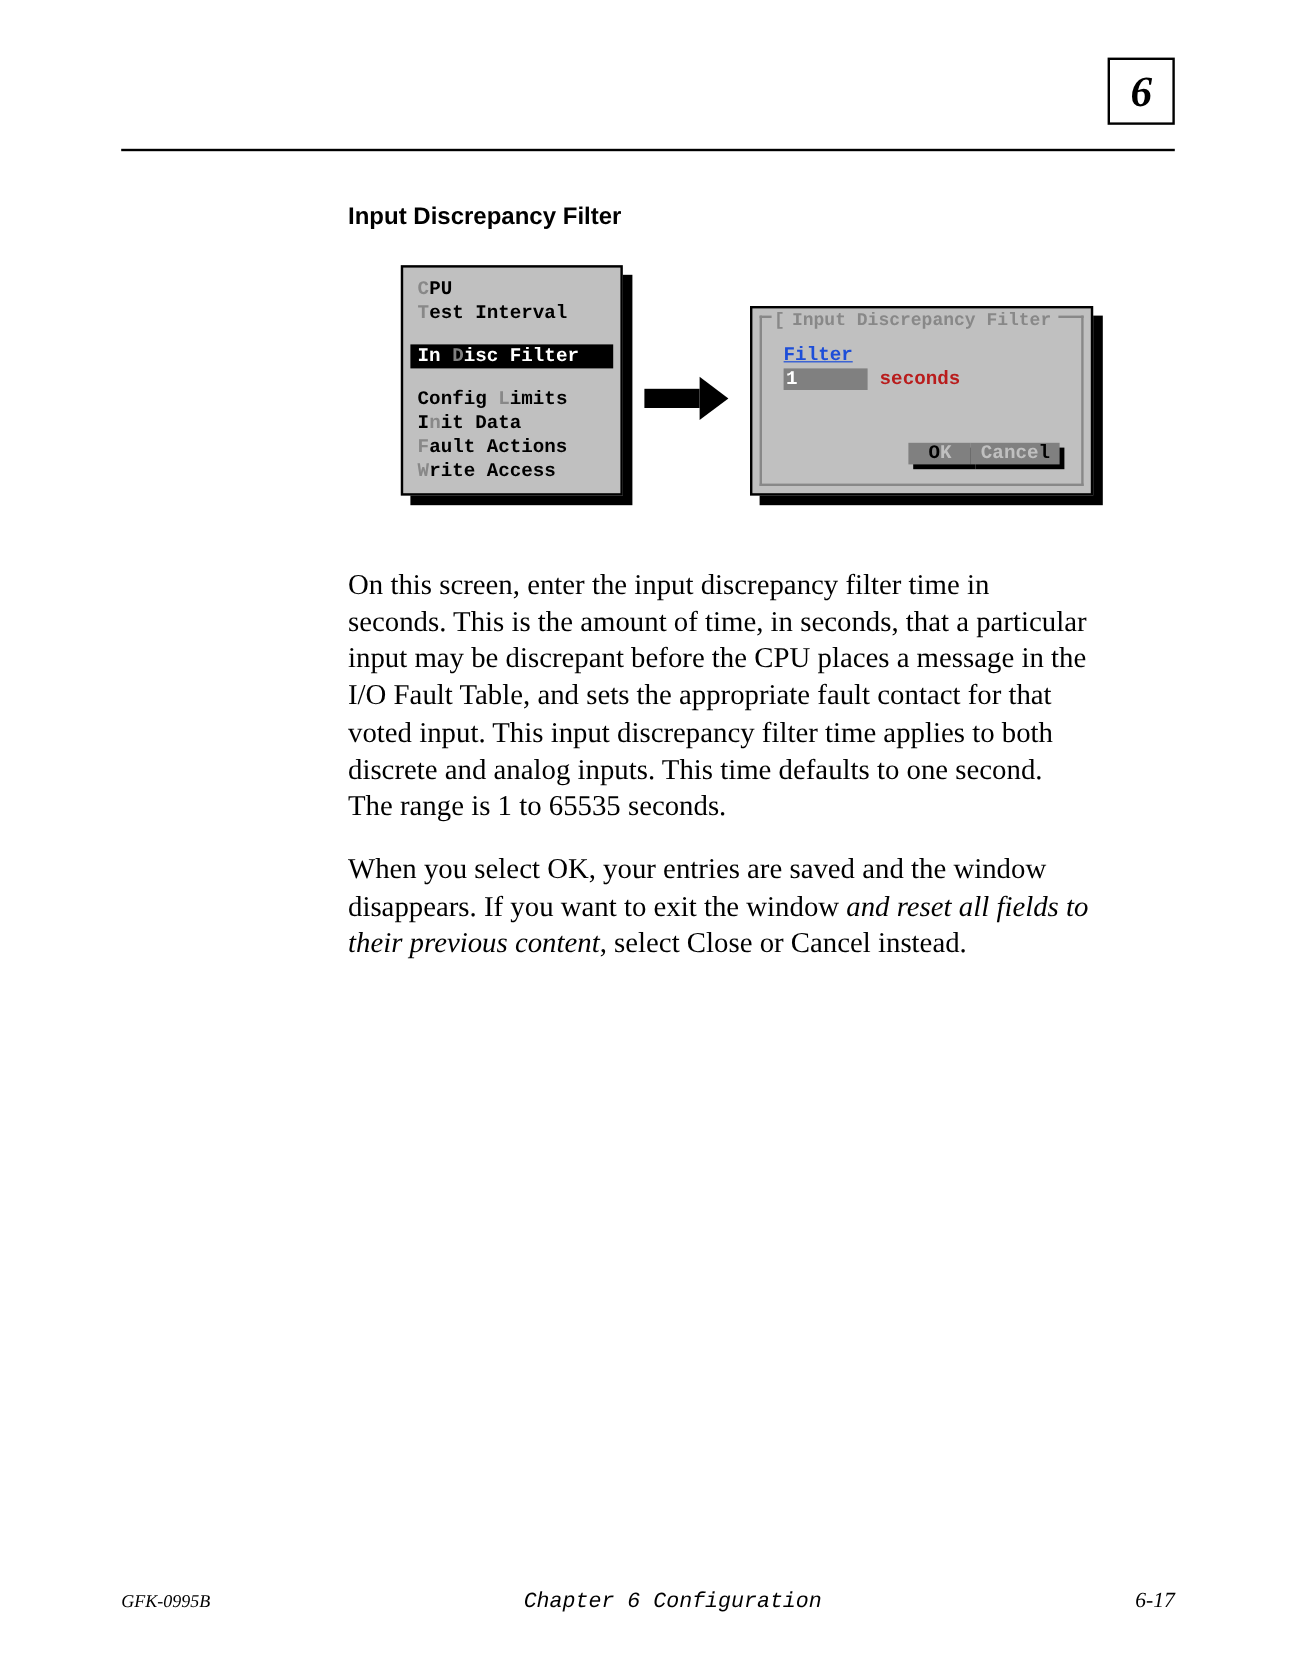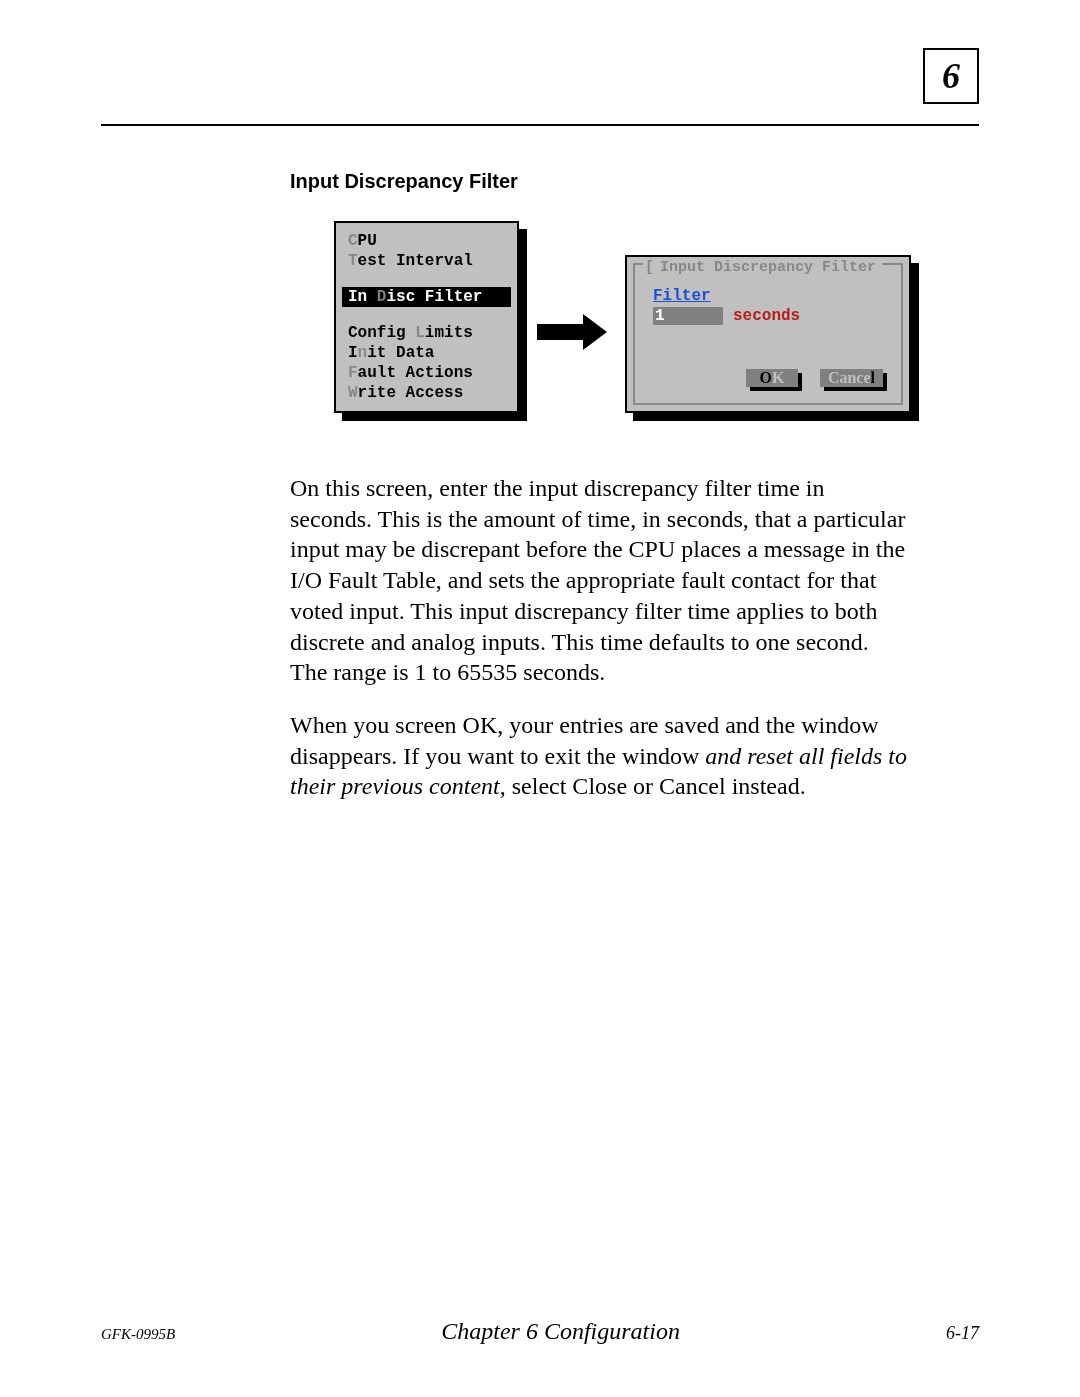--- a/index.html
+++ b/index.html
@@ -200,22 +200,20 @@
     width: 70px;
     padding: 0 4px 0 2px;
   }
   .seconds-label { color:#b91c1c; }
 
   .button-row {
     position: absolute;
     bottom: 6px;
     right: 0;
     display: flex;
-    gap: 22px;
-    font-family: Liberation Serif, serif;
   }
   .tui-btn-wrap { position: relative; display:inline-block; }
   .tui-btn-shadow {
     position: absolute;
     top: 4px; left: 4px;
     width: 100%; height: 100%;
     background: #000;
   }
   .tui-btn {
     position: relative;
@@ -252,23 +250,23 @@
     display: flex;
     justify-content: space-between;
     align-items: baseline;
   }
   .footer .doc-id {
     font-family: "Palatino Linotype", Palatino, Georgia, serif;
     font-style: italic;
     font-size: 15px;
   }
   .footer .chapter {
-    font-family: Liberation Serif, serif;
-    font-style: italic;
-    font-size: 24px;
+    font-family: Liberation Mono, monospace;
+    font-style: italic;
+    font-size: 18px;
   }
   .footer .pagenum {
     font-family: "Palatino Linotype", Palatino, Georgia, serif;
     font-style: italic;
     font-size: 18px;
   }
 </style>
 </head>
 <body>
 
@@ -336,21 +334,21 @@
         </div>
       </div>
     </div>
 
   </div>
 
   <div class="paragraph">On this screen, enter the input discrepancy filter time in seconds. This is the amount of time, in seconds, that a particular input may be discrepant before the CPU places a message in the I/O Fault Table, and sets the appropriate fault contact for that voted input. This input discrepancy filter time applies to both discrete and analog inputs. This time defaults to one second. The range is 1 to 65535 seconds.</div>
 
 
   <div class="paragraph">
-    <span>When you screen OK, your entries are saved and the window disappears. If you want to exit the window </span><em>and reset all fields to their previous content</em><span>, select Close or Cancel instead.</span>
+    <span>When you select OK, your entries are saved and the window disappears. If you want to exit the window </span><em>and reset all fields to their previous content</em><span>, select Close or Cancel instead.</span>
   </div>
 
 </div>
 
 <div class="footer">
   <span class="doc-id">GFK-0995B</span>
   <span class="chapter">Chapter 6  Configuration</span>
   <span class="pagenum">6-17</span>
 </div>
 

